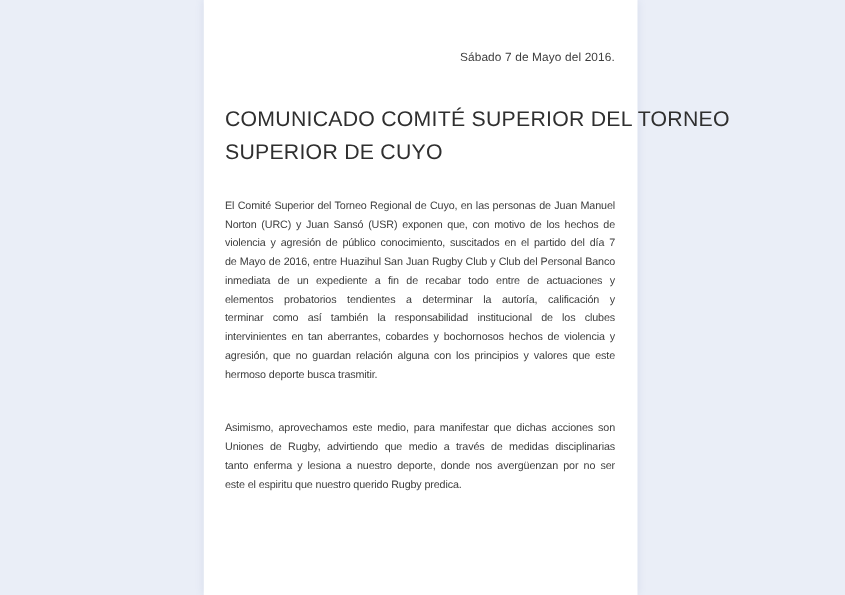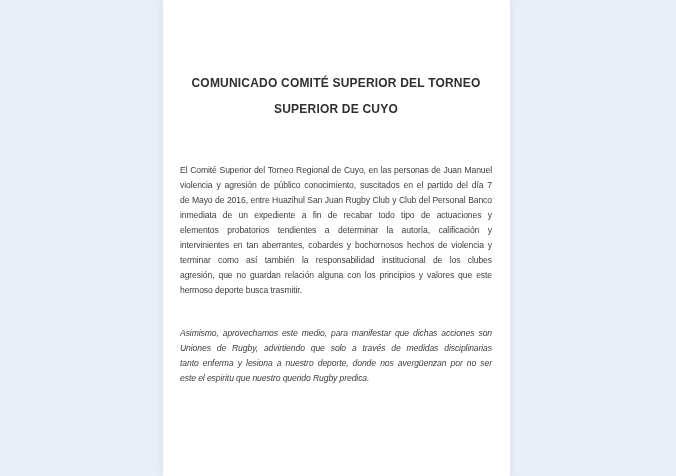--- a/index.html
+++ b/index.html
@@ -36,79 +36,80 @@
   }
   .date-line {
     font-size: 9.5px;
     line-height: 13px;
     text-align: right;
     color: var(--text);
     letter-spacing: 0.1px;
   }
   .doc-title {
     margin-top: 30px;
-    text-align: center;
+    text-align: left;
     color: var(--title);
-    font-weight: bold;
-    font-size: 12px;
+    font-weight: normal;
+    font-size: 17px;
     line-height: 26px;
     letter-spacing: 0.2px;
   }
   .doc-title .title-line {
     display: block;
     white-space: nowrap;
   }
   .paragraph {
-    margin-top: 41px;
+    margin-top: 22px;
     font-size: 8.6px;
     letter-spacing: -0.1px;
     color: var(--text);
   }
   .paragraph + .paragraph {
     margin-top: 28px;
-    font-style: italic;
   }
   .text-line {
     height: 15px;
     line-height: 15px;
     text-align: justify;
     text-align-last: justify;
     white-space: normal;
   }
   .text-line.last {
     text-align-last: left;
   }
 </style>
 </head>
 <body>
 
 <div class="canvas">
   <div class="page">
     <div class="content">
 
+      <div class="date-line">Sábado 7 de Mayo del 2016.</div>
 
       <div class="doc-title">
         <span class="title-line">COMUNICADO COMITÉ SUPERIOR DEL TORNEO</span>
         <span class="title-line">SUPERIOR DE CUYO</span>
       </div>
 
       <div class="paragraph">
           <div class="text-line">El Comité Superior del Torneo Regional de Cuyo, en las personas de Juan Manuel</div>
+          <div class="text-line">Norton (URC) y Juan Sansó (USR) exponen que, con motivo de los hechos de</div>
           <div class="text-line">violencia y agresión de público conocimiento, suscitados en el partido del día 7</div>
           <div class="text-line">de Mayo de 2016, entre Huazihul San Juan Rugby Club y Club del Personal Banco</div>
-          <div class="text-line">inmediata de un expediente a fin de recabar todo tipo de actuaciones y</div>
+          <div class="text-line">inmediata de un expediente a fin de recabar todo entre de actuaciones y</div>
           <div class="text-line">elementos probatorios tendientes a determinar la autoría, calificación y</div>
+          <div class="text-line">terminar como así también la responsabilidad institucional de los clubes</div>
           <div class="text-line">intervinientes en tan aberrantes, cobardes y bochornosos hechos de violencia y</div>
-          <div class="text-line">terminar como así también la responsabilidad institucional de los clubes</div>
           <div class="text-line">agresión, que no guardan relación alguna con los principios y valores que este</div>
           <div class="text-line last">hermoso deporte busca trasmitir.</div>
         </div>
 
       <div class="paragraph">
           <div class="text-line">Asimismo, aprovechamos este medio, para manifestar que dichas acciones son</div>
-          <div class="text-line">Uniones de Rugby, advirtiendo que solo a través de medidas disciplinarias</div>
+          <div class="text-line">Uniones de Rugby, advirtiendo que medio a través de medidas disciplinarias</div>
           <div class="text-line">tanto enferma y lesiona a nuestro deporte, donde nos avergüenzan por no ser</div>
           <div class="text-line last">este el espiritu que nuestro querido Rugby predica.</div>
         </div>
 
     </div>
   </div>
 </div>
 
 </body></html>

